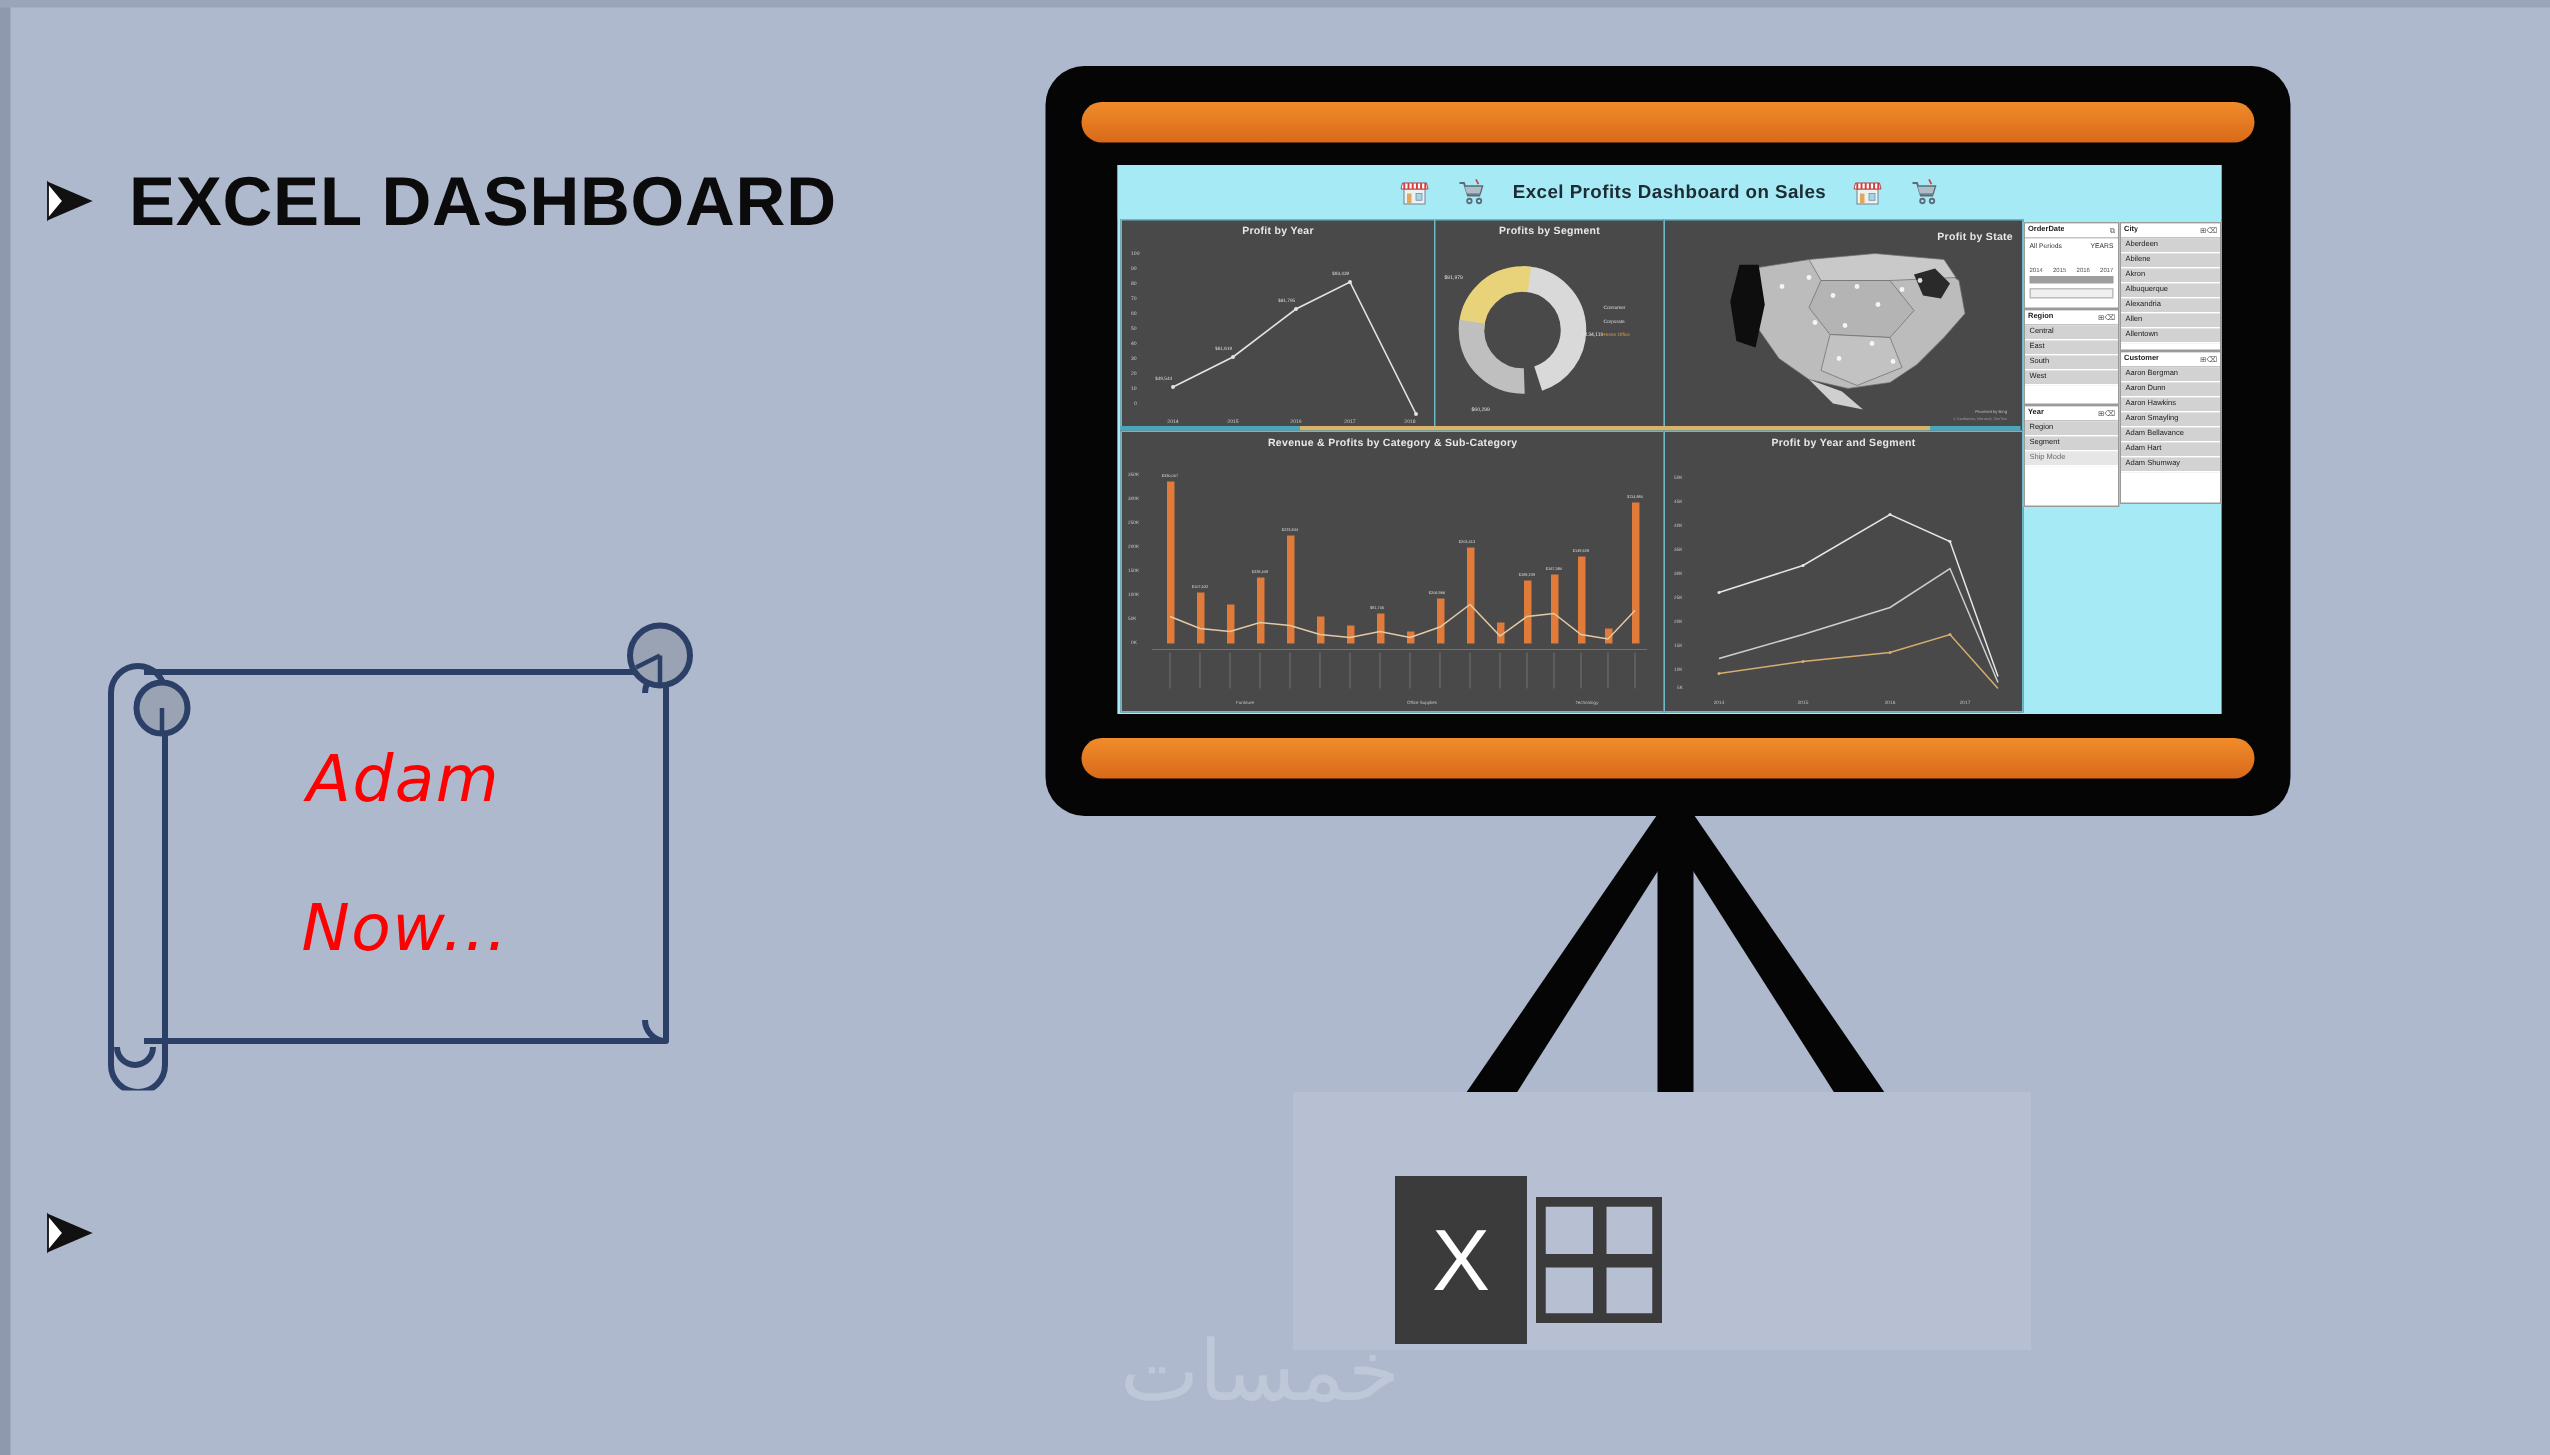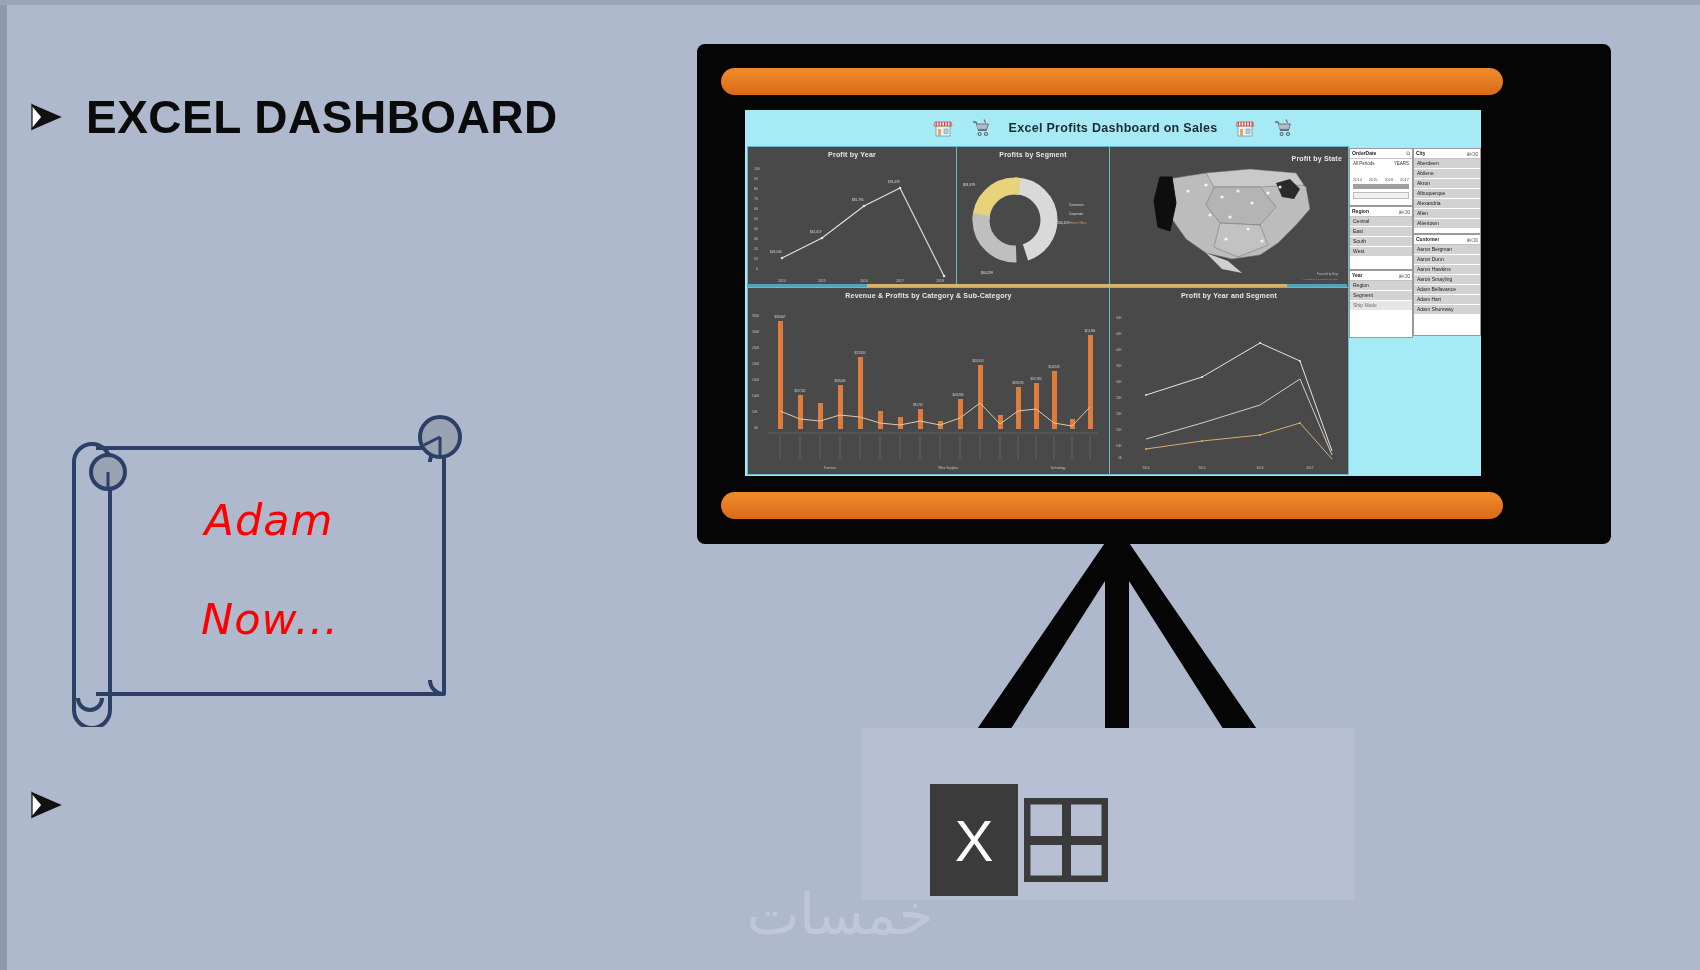--- a/index.html
+++ b/index.html
@@ -8,21 +8,21 @@
     background:#aeb9cd;
     font-family:"Liberation Sans", sans-serif;
     overflow:hidden;
     position:relative;
   }
   .slide{position:absolute;inset:0;background:#aeb9cd;}
   .edge-left{position:absolute;left:0;top:0;width:7px;height:970px;background:#8e99ad;}
   .edge-top{position:absolute;left:0;top:0;width:1700px;height:5px;background:#9aa5b9;}
 
   
-  .bullets{position:absolute;left:0;top:0;width:660px;height:848px;}
+  .bullets{position:absolute;left:0;top:17px;width:660px;height:848px;}
   .bullet{position:absolute;display:flex;align-items:center;}
   .arrow{
     width:34px;height:30px;flex:none;margin-right:22px;
     position:relative;
   }
   .arrow svg{display:block;}
   .b1{left:30px;top:90px;}
   .b1 .txt{font-size:46px;font-weight:bold;letter-spacing:.5px;color:#0b0b0b;
       font-family:"Liberation Sans", sans-serif;}
   .b2{left:30px;top:280px;}
@@ -45,22 +45,22 @@
     font-style:italic;font-weight:400;
     letter-spacing:1px;
     line-height:1;
   }
   .scroll-line1{margin-bottom:56px;margin-left:14px;}
   .scroll-line2{margin-left:16px;}
 
   
   .projector{position:absolute;left:697px;top:44px;width:830px;height:510px;}
   .screen-frame{
-    position:absolute;left:0;top:0;width:914px;height:500px;
-    background:#050505;border-radius:8px;
+    position:absolute;left:0;top:0;width:830px;height:500px;
+    background:#050505;border-radius:26px;
   }
   .bar-top{
     position:absolute;left:24px;top:24px;width:782px;height:27px;
     background:linear-gradient(#f08c2a,#d9691a);border-radius:14px;
   }
   .bar-bottom{
     position:absolute;left:24px;top:448px;width:782px;height:27px;
     background:linear-gradient(#f08c2a,#d9691a);border-radius:14px;
   }
   .screen-inner{

